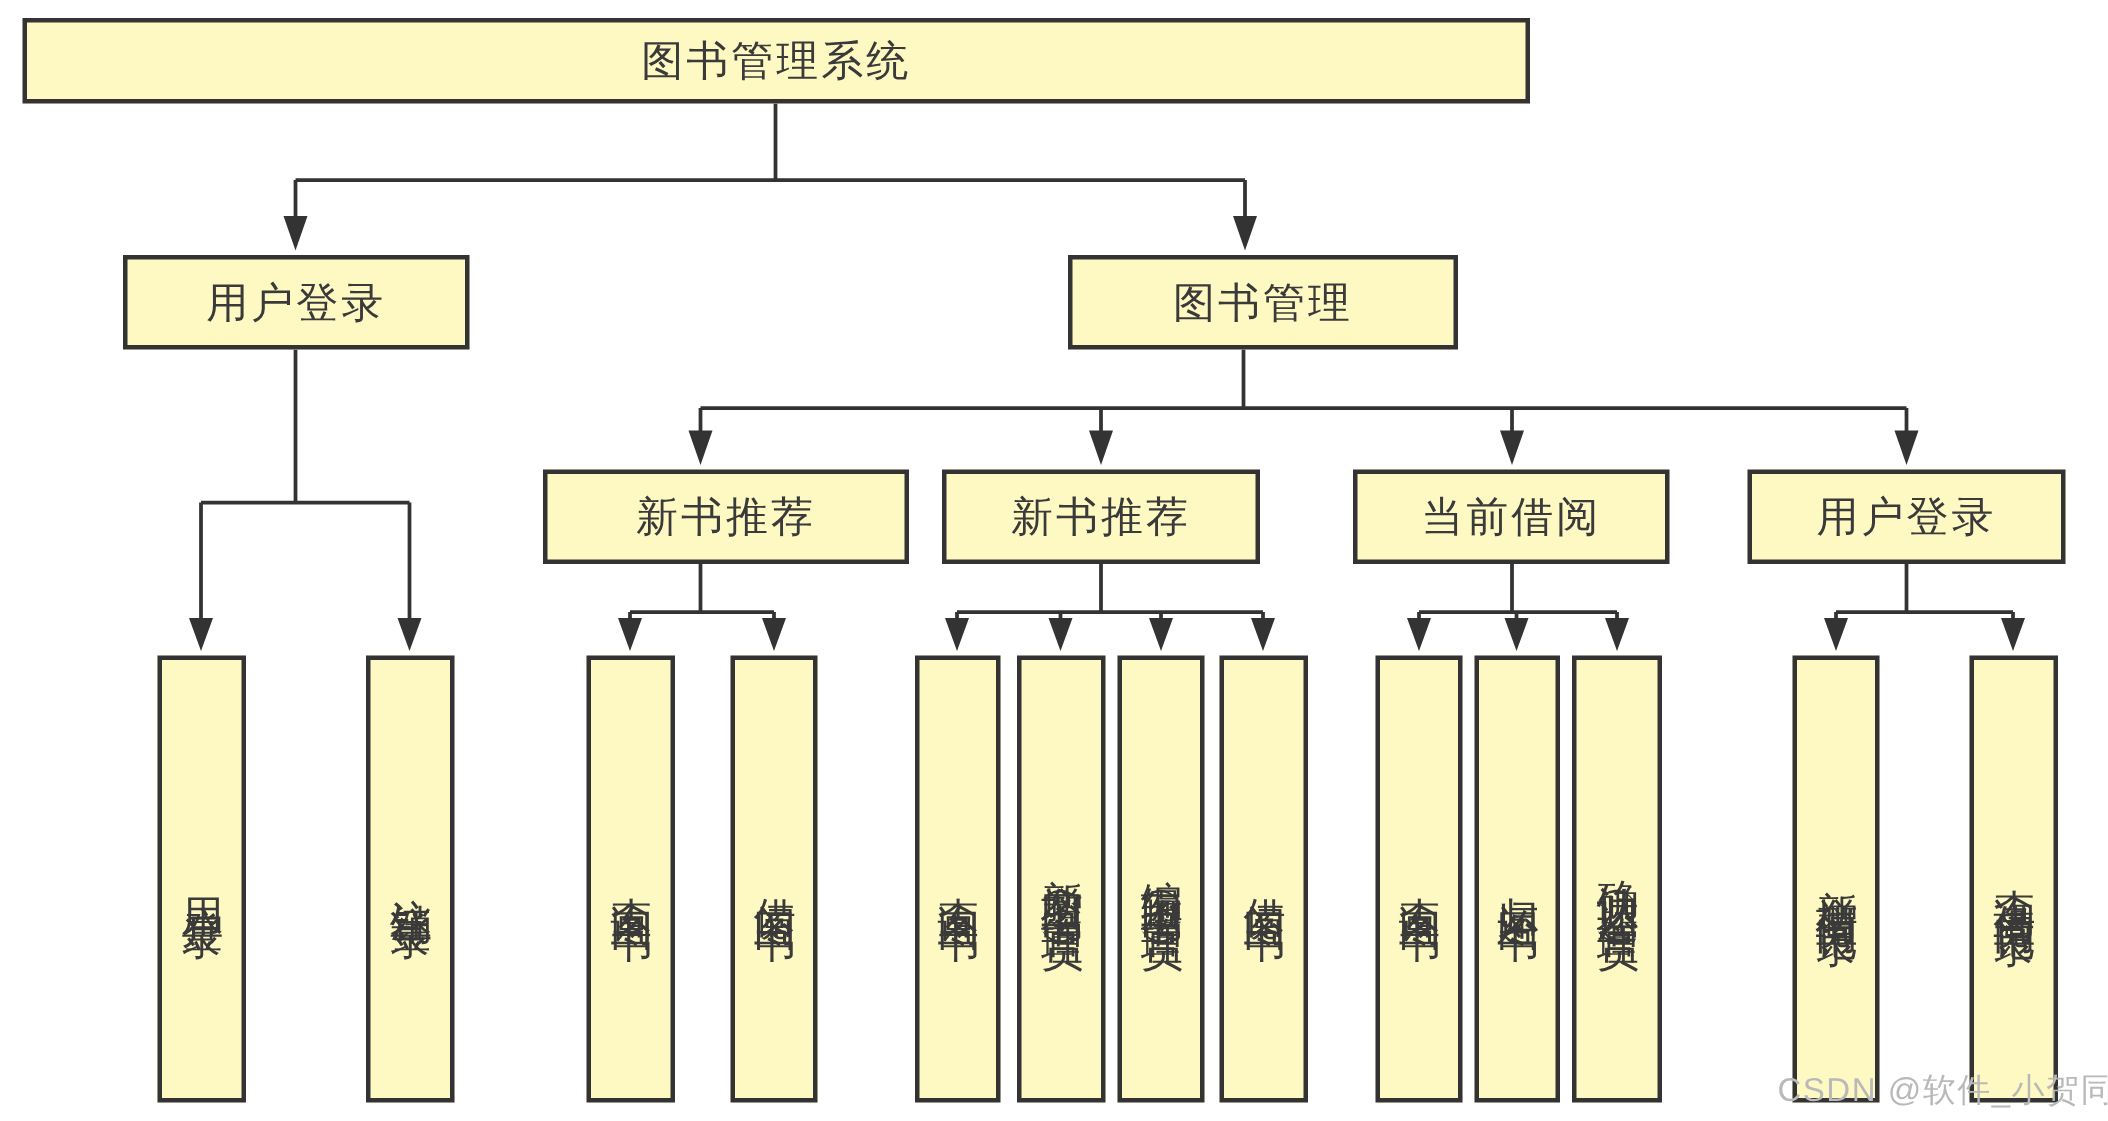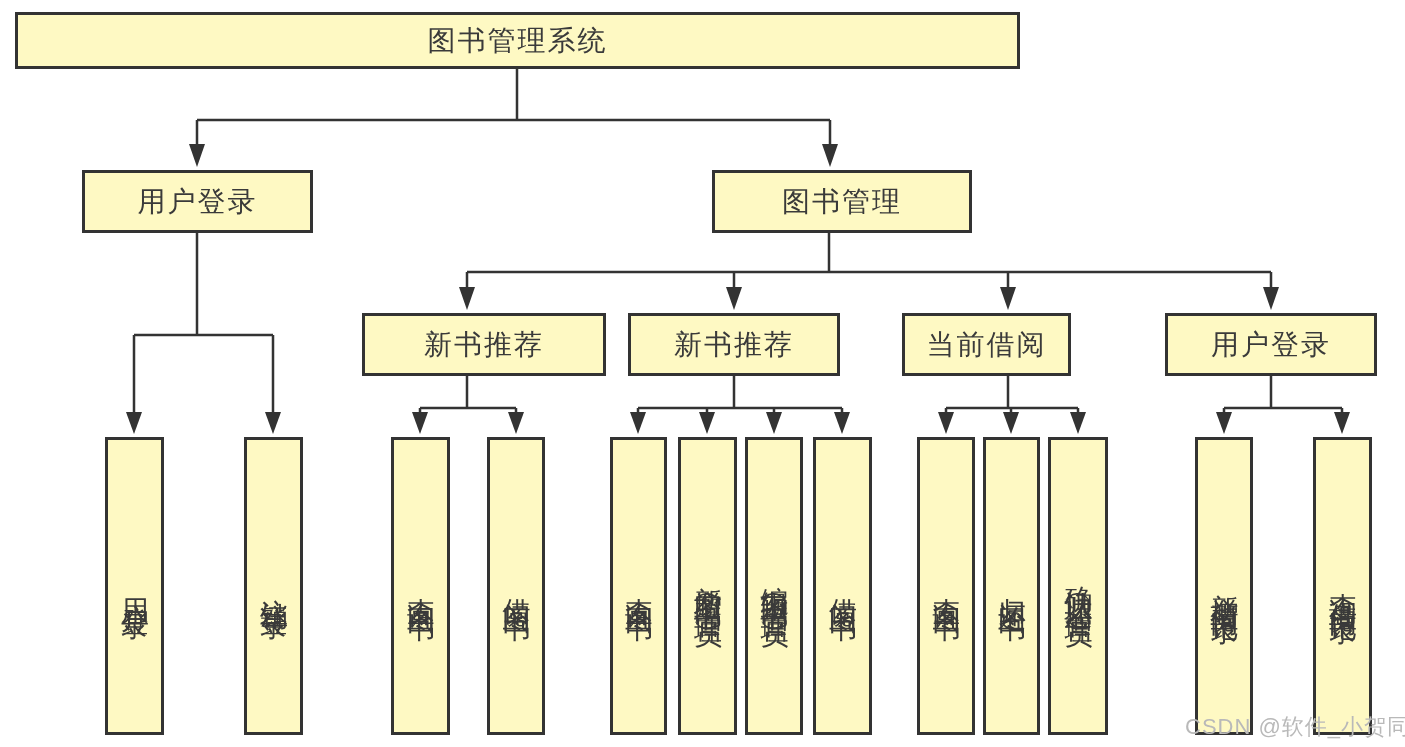--- a/index.html
+++ b/index.html
@@ -31,21 +31,21 @@
     letter-spacing:5px;
     white-space:normal;
     line-height:1;
   }
   
   .root {left:15px;  top:12px;  width:1005px; height:57px;}
   .l2a  {left:82px;  top:170px; width:231px;  height:63px;}
   .l2b  {left:712px; top:170px; width:260px;  height:63px;}
   .l3a  {left:362px; top:313px; width:244px;  height:63px;}
   .l3b  {left:628px; top:313px; width:212px;  height:63px;}
-  .l3c  {left:902px; top:313px; width:169px;  height:63px;}
+  .l3c  {left:902px; top:313px; width:211px;  height:63px;}
   .l3d  {left:1165px;top:313px; width:212px;  height:63px;}
   .l4   {top:437px;  height:298px;}
   .c01{left:105px; width:59px;}
   .c02{left:244px; width:59px;}
   .c03{left:391px; width:59px;}
   .c04{left:487px; width:58px;}
   .c05{left:610px; width:57px;}
   .c06{left:678px; width:59px;}
   .c07{left:745px; width:58px;}
   .c08{left:813px; width:59px;}

